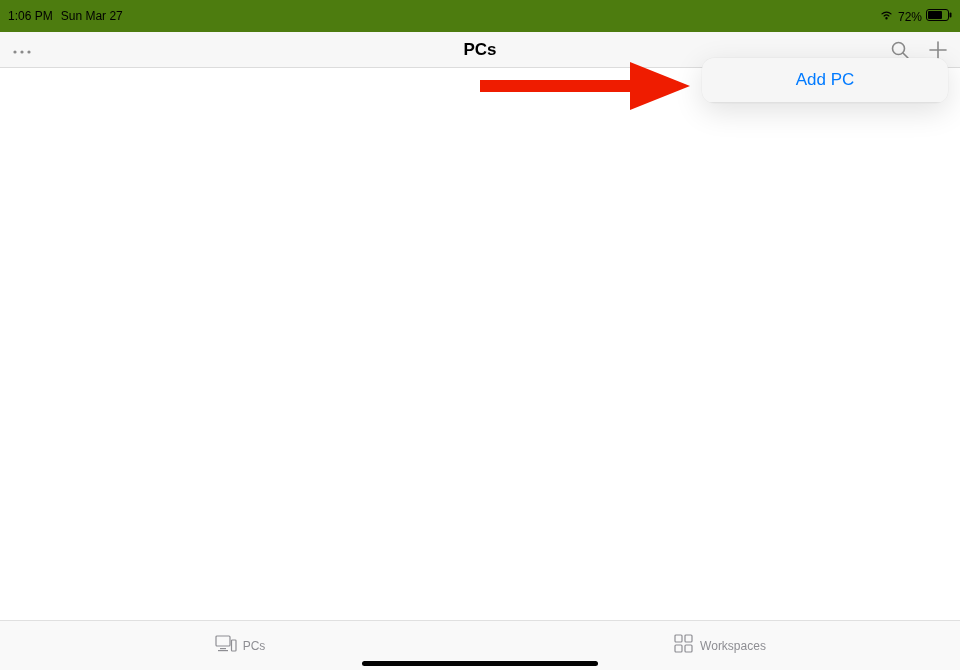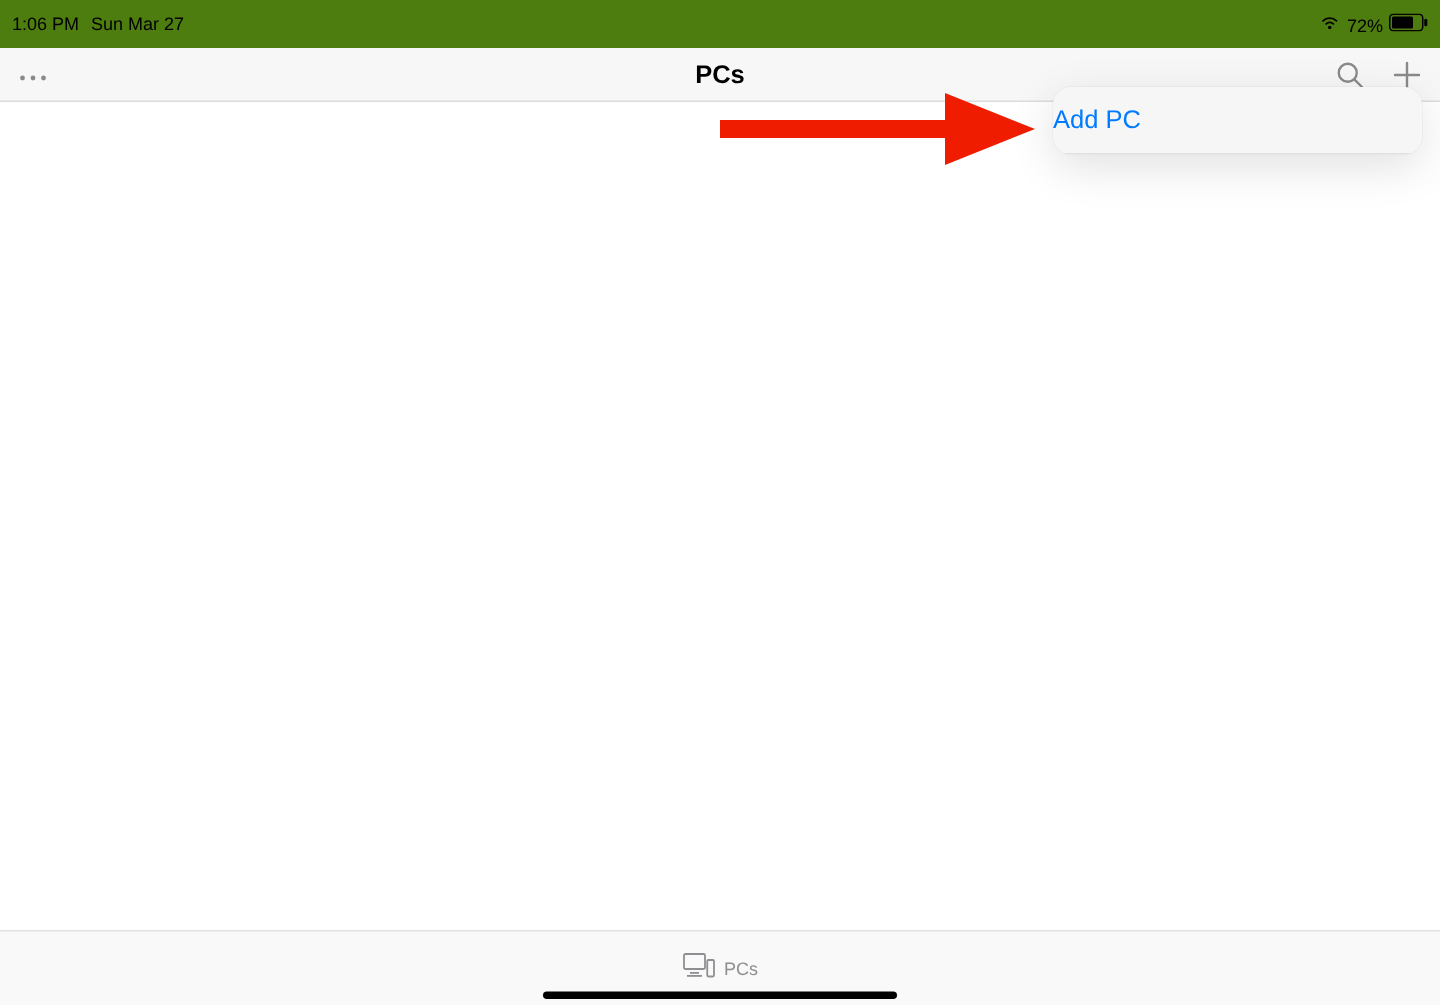--- a/index.html
+++ b/index.html
@@ -77,20 +77,21 @@
       background: #f6f6f6;
       border-radius: 12px;
       box-shadow: 0 8px 30px rgba(0,0,0,0.12), 0 0 0 0.5px rgba(0,0,0,0.04);
       overflow: hidden;
       z-index: 10;
     }
     .popover-item {
       height: 44px;
       display: flex;
       align-items: center;
+      justify-content: center;
       font-size: 17px;
       color: #007aff;
       cursor: default;
     }
     .popover-divider {
       height: 1px;
       background: #e0e0e0;
     }
 
     
@@ -206,15 +207,26 @@
     <span>
       <svg width="22" height="18" viewBox="0 0 22 18">
           <rect x="1" y="1" width="14" height="10" rx="1" fill="none" stroke="#8e8e93" stroke-width="1.2"></rect>
           <rect x="5" y="13" width="6" height="1.2" fill="#8e8e93"></rect>
           <rect x="3" y="15" width="10" height="1.2" fill="#8e8e93"></rect>
           <rect x="16.5" y="5" width="4.5" height="11" rx="0.8" fill="none" stroke="#8e8e93" stroke-width="1.2"></rect>
         </svg>
     </span>
     <span>PCs</span>
   </div>
+  <div class="tab">
+    <span>
+      <svg width="20" height="20" viewBox="0 0 20 20">
+          <rect x="1" y="1" width="7" height="7" rx="1" fill="none" stroke="#8e8e93" stroke-width="1.2"></rect>
+          <rect x="11" y="1" width="7" height="7" rx="1" fill="none" stroke="#8e8e93" stroke-width="1.2"></rect>
+          <rect x="1" y="11" width="7" height="7" rx="1" fill="none" stroke="#8e8e93" stroke-width="1.2"></rect>
+          <rect x="11" y="11" width="7" height="7" rx="1" fill="none" stroke="#8e8e93" stroke-width="1.2"></rect>
+        </svg>
+    </span>
+    <span>Workspaces</span>
+  </div>
 </div>
 
 <div class="home-indicator"></div>
 
 </body></html>

